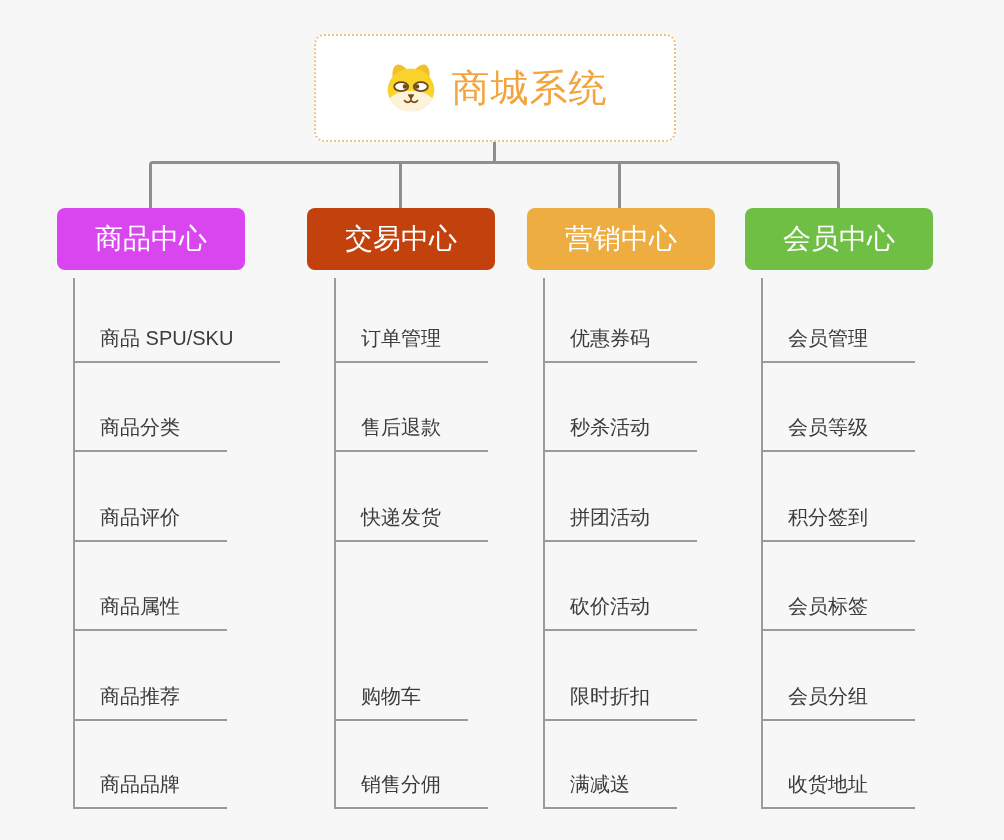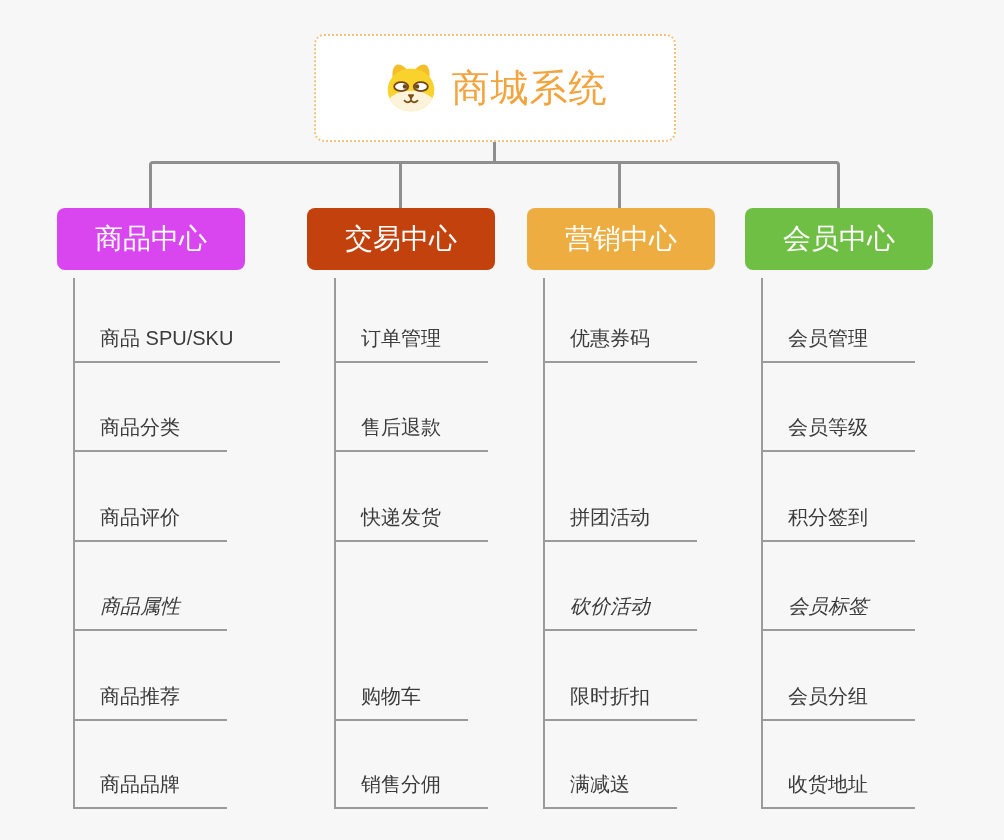--- a/index.html
+++ b/index.html
@@ -54,21 +54,21 @@
   .col-4{left:761px;}
   .spine{position:absolute;left:0;top:0;width:2px;height:531px;background:#9b9b9b;}
   .leaf{
     position:absolute;left:0;transform:translateY(-100%);
     white-space:nowrap;font-size:20px;color:#3b3b3b;
     padding:0 47px 9px 27px;border-bottom:2px solid #9b9b9b;
   }
   .leaf-1{top:85px;}
   .leaf-2{top:174px;}
   .leaf-3{top:264px;}
-  .leaf-4{top:353px;font-style:italic;}
+  .leaf-4{top:353px;}
   .leaf-5{top:443px;}
   .leaf-6{top:531px;}
 </style>
 </head>
 <body>
 
 <div class="stage">
 
   <div class="conn conn-root-stub"></div>
   <div class="conn-bus"></div>
@@ -114,20 +114,21 @@
     <div class="leaf leaf-1">订单管理</div>
     <div class="leaf leaf-2">售后退款</div>
     <div class="leaf leaf-3">快递发货</div>
     <div class="leaf leaf-5">购物车</div>
     <div class="leaf leaf-6">销售分佣</div>
   </div>
 
   <div class="col col-3">
     <div class="spine"></div>
     <div class="leaf leaf-1">优惠券码</div>
+    <div class="leaf leaf-2">秒杀活动</div>
     <div class="leaf leaf-3">拼团活动</div>
     <div class="leaf leaf-4">砍价活动</div>
     <div class="leaf leaf-5">限时折扣</div>
     <div class="leaf leaf-6">满减送</div>
   </div>
 
   <div class="col col-4">
     <div class="spine"></div>
     <div class="leaf leaf-1">会员管理</div>
     <div class="leaf leaf-2">会员等级</div>

